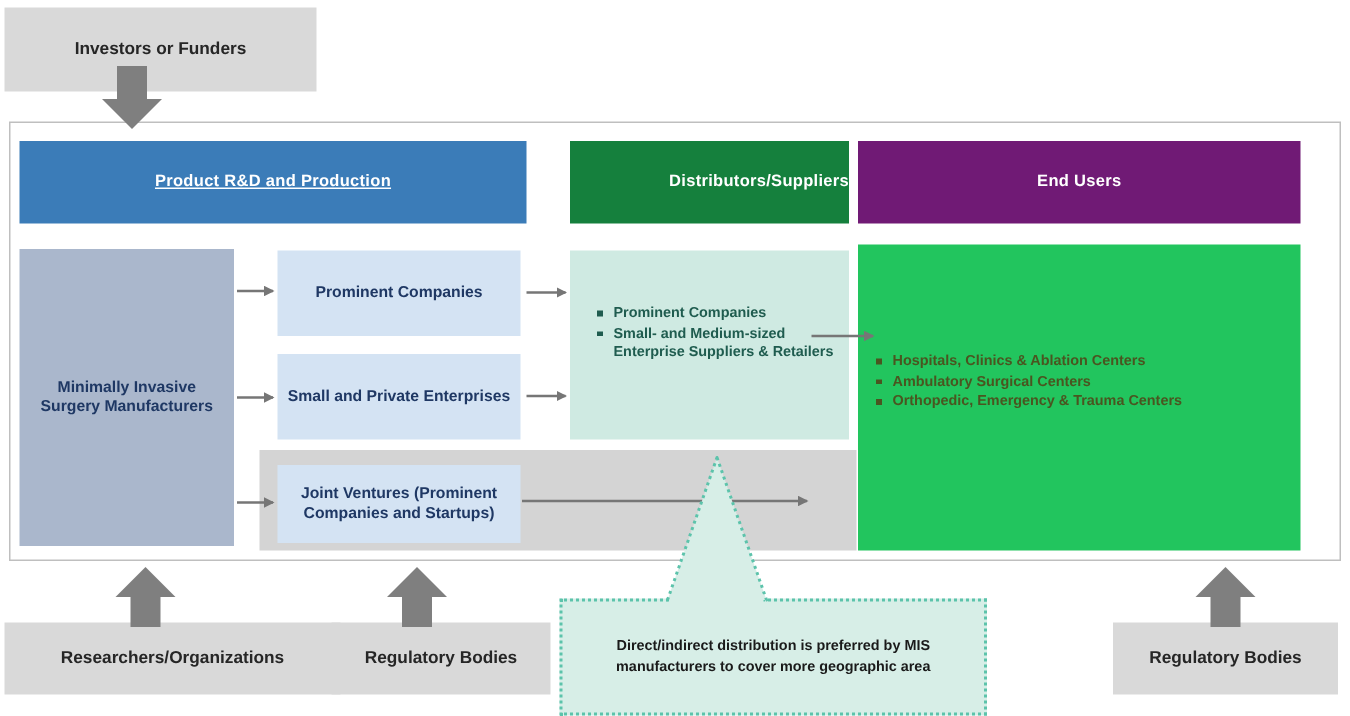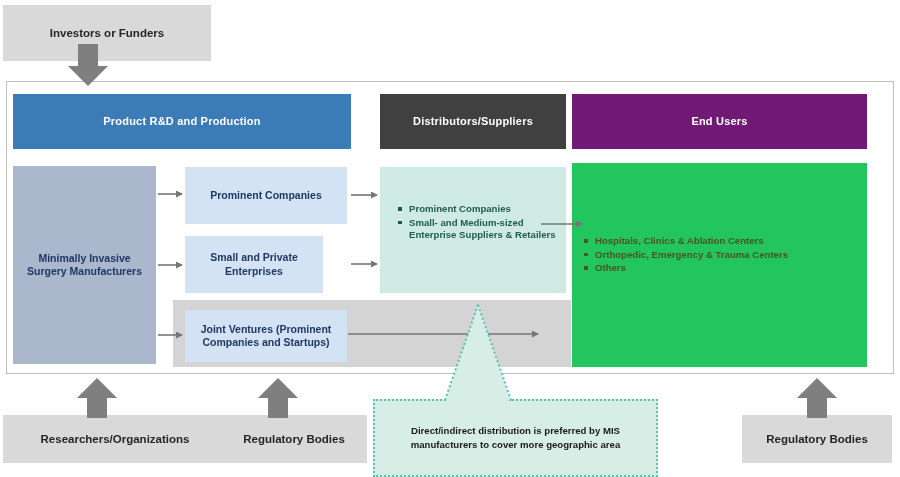--- a/index.html
+++ b/index.html
@@ -33,22 +33,22 @@
     background:#ffffff;
   }
 
   
   .hdr{
     color:#ffffff;
     font-size:11px;
     font-weight:bold;
     letter-spacing:.2px;
   }
-  .hdr-blue{background:#3b7cb8;}
-  .hdr-teal{background:#404040;}
+  .hdr-blue{background:#3b7cb8;text-decoration:underline;}
+  .hdr-teal{background:#15803d;justify-content:flex-end;}
   .hdr-green{background:#701a75;}
 
   
   .panel-manu{background:#aab7cc;color:#1f3864;font-size:10.5px;font-weight:bold;}
   .panel-sub{background:#d4e3f3;color:#1f3864;font-size:10.5px;font-weight:bold;}
   .panel-dist{background:#cfeae2;}
   .panel-end{background:#22c55e;}
   .strip-grey{background:#d4d4d4;}
 
   
@@ -113,40 +113,40 @@
   <div class="abs strip-grey" style="left:173px;top:300px;width:398px;height:67px;"></div>
 
   <div class="abs panel-manu boxtext" style="left:13px;top:166px;width:143px;height:198px;padding:16px 8px;">
     <span>Minimally Invasive Surgery Manufacturers</span>
   </div>
 
   <div class="abs panel-sub boxtext" style="left:185px;top:167px;width:162px;height:57px;padding:0 6px;">
     <span>Prominent Companies</span>
   </div>
 
-  <div class="abs panel-sub boxtext" style="left:185px;top:236px;width:138px;height:57px;padding:0 6px;">
+  <div class="abs panel-sub boxtext" style="left:185px;top:236px;width:162px;height:57px;padding:0 6px;">
     <span>Small and Private Enterprises</span>
   </div>
 
   <div class="abs panel-sub boxtext" style="left:185px;top:310px;width:162px;height:52px;padding:0 6px;">
     <span>Joint Ventures (Prominent Companies and Startups)</span>
   </div>
 
   <div class="abs panel-dist" style="left:380px;top:167px;width:186px;height:126px;">
     <ul class="bullets dist-list" style="position:absolute;left:18px;top:36px;right:8px;">
       <li>Prominent Companies</li>
       <li>Small- and Medium-sized Enterprise Suppliers &amp; Retailers</li>
     </ul>
   </div>
 
   <div class="abs panel-end" style="left:572px;top:163px;width:295px;height:204px;">
     <ul class="bullets end-list" style="position:absolute;left:12px;top:72px;right:8px;">
       <li>Hospitals, Clinics &amp; Ablation Centers</li>
+      <li>Ambulatory Surgical Centers</li>
       <li>Orthopedic, Emergency &amp; Trauma Centers</li>
-      <li>Others</li>
     </ul>
   </div>
 
   <div class="abs callout boxtext" style="left:373px;top:399px;width:285px;height:78px;">
     <span>Direct/indirect distribution is preferred by MIS manufacturers to cover more geographic area</span>
   </div>
 
   <div class="abs chip boxtext" style="left:3px;top:415px;width:224px;height:48px;">
     <span>Researchers/Organizations</span>
   </div>

